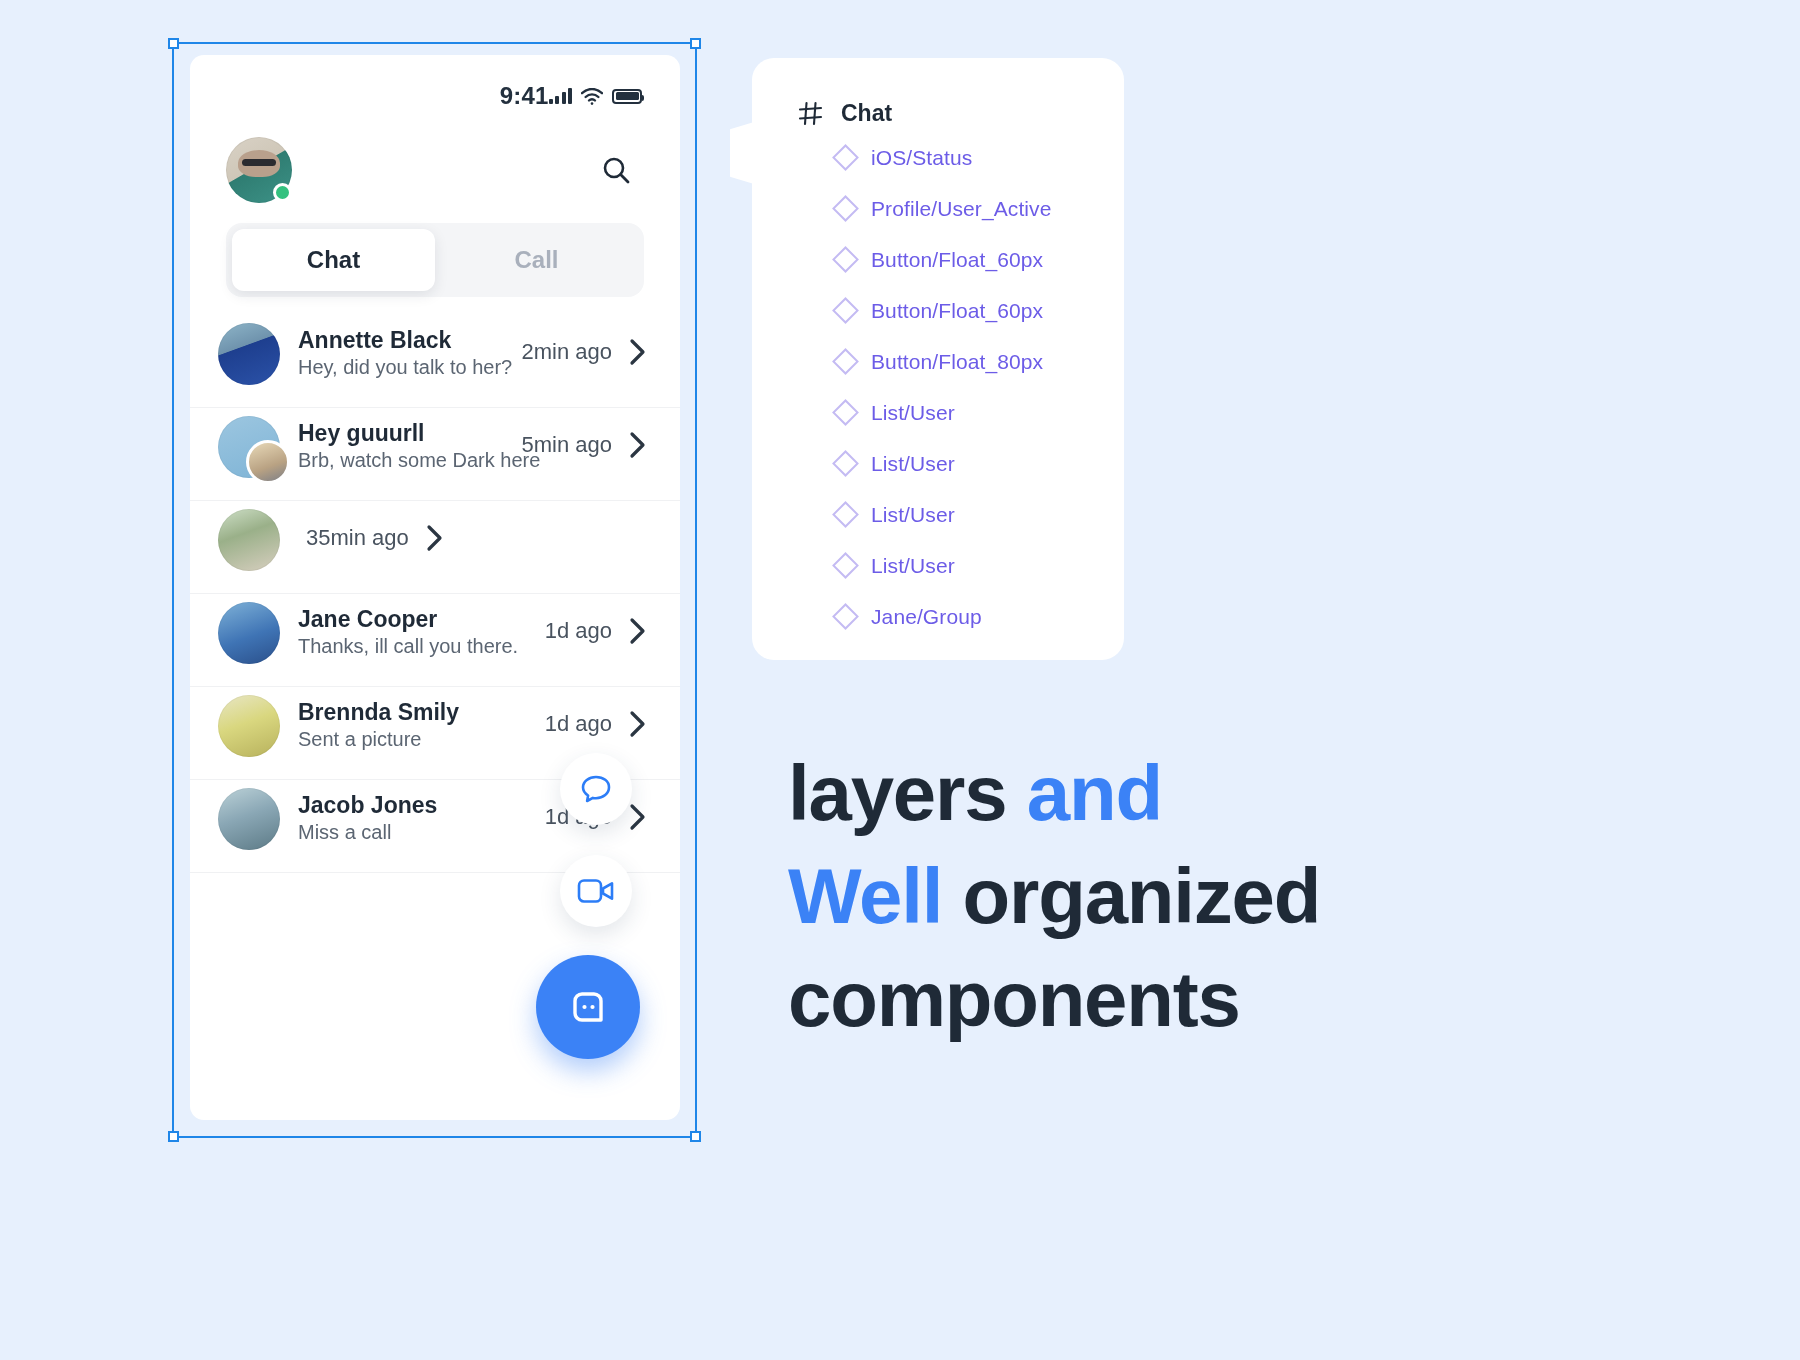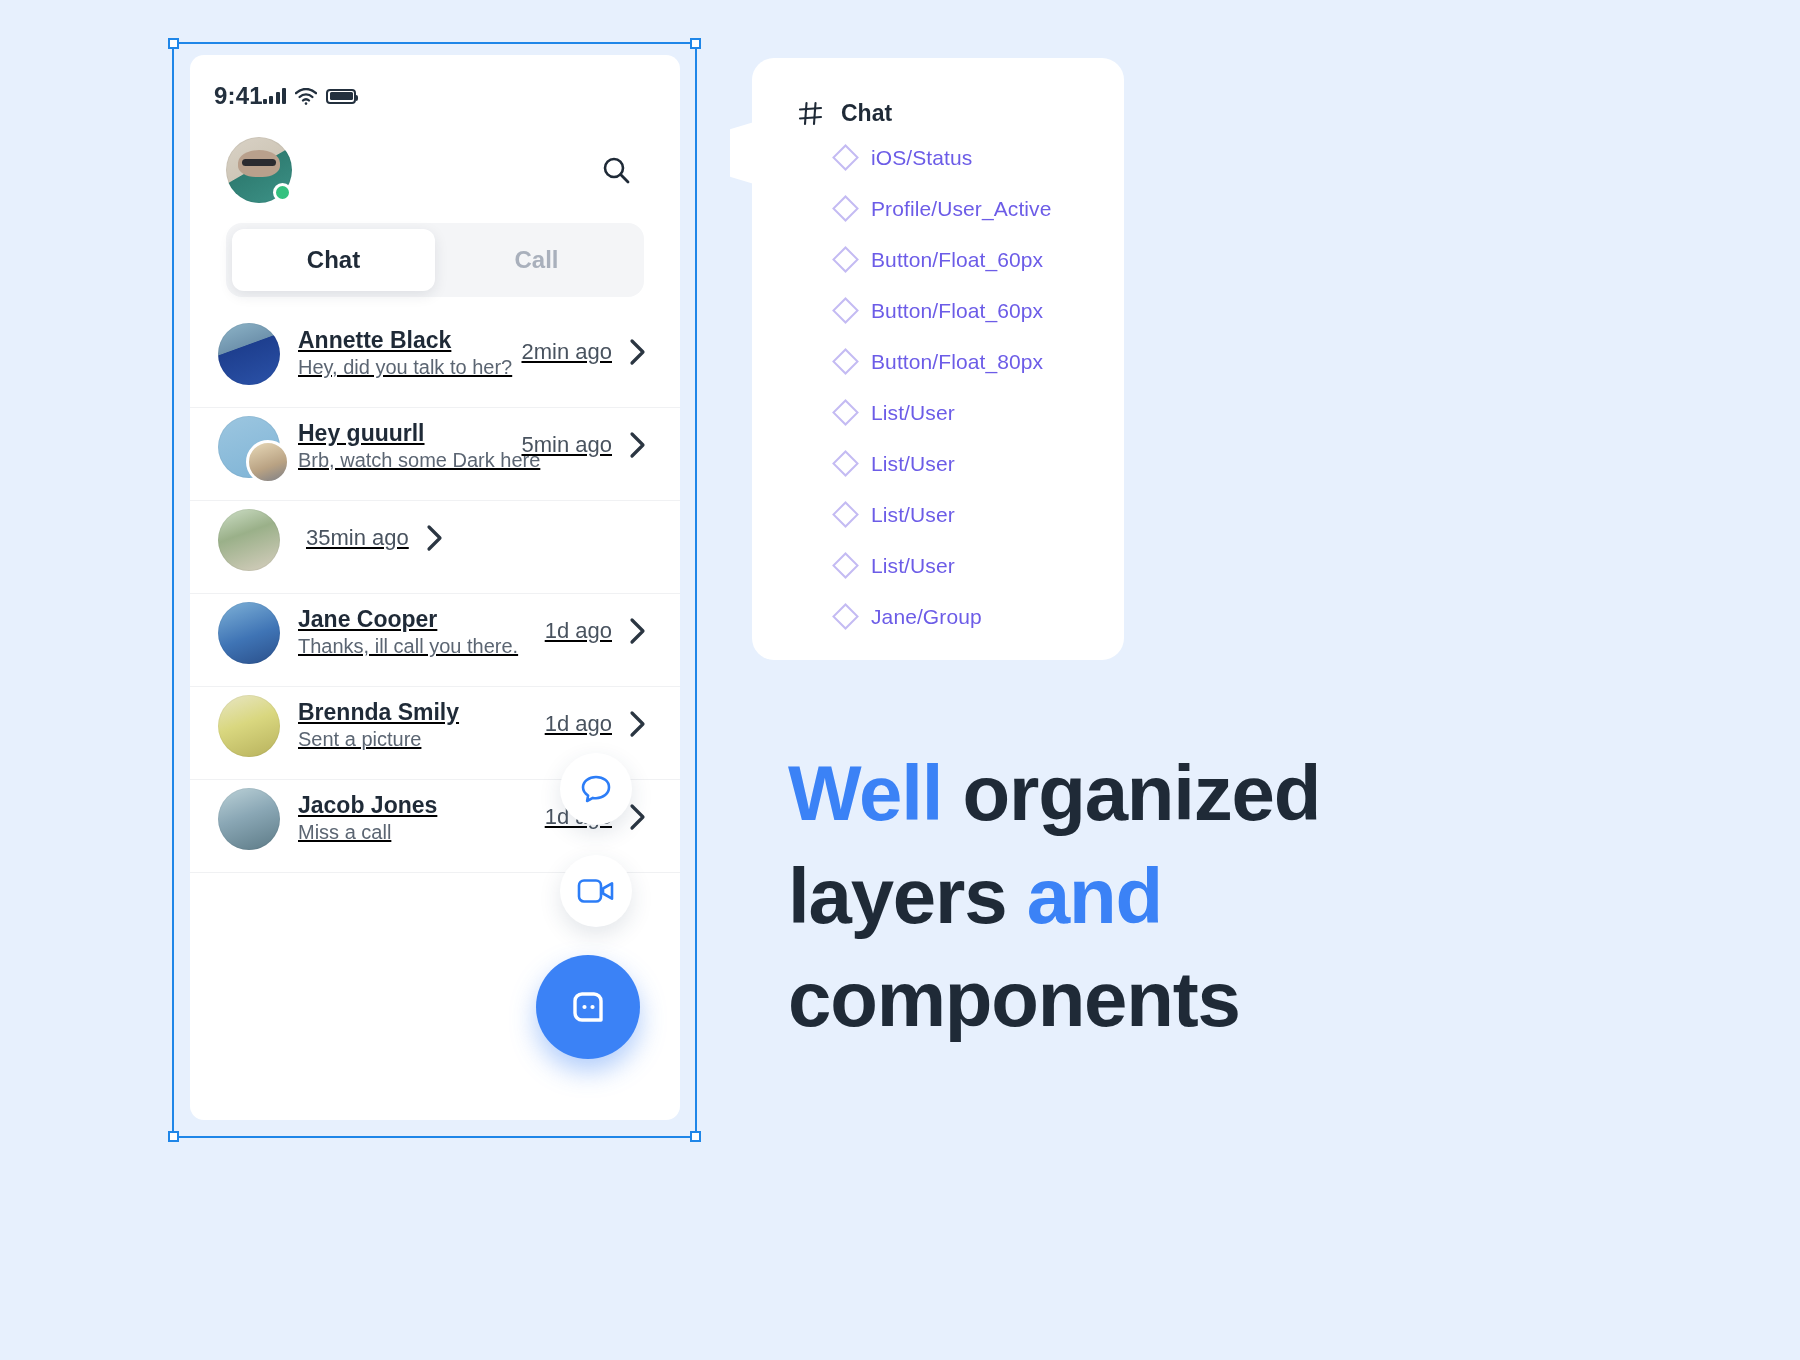--- a/index.html
+++ b/index.html
@@ -36,21 +36,21 @@
     left: 190px; top: 55px;
     width: 490px; height: 1065px;
     background: #FFFFFF;
     border-radius: 14px;
     overflow: hidden;
   }
 
   .statusbar {
     height: 64px;
     display: flex; align-items: center;
-    justify-content: flex-start;
+    justify-content: flex-end;
     padding: 18px 38px 0 24px;
   }
   .sb-time {
     font-size: 24px; font-weight: bold;
     color: #23303E; letter-spacing: .2px;
   }
   .sb-icons { display: flex; align-items: center; gap: 9px; }
 
   .bars { display: flex; align-items: flex-end; gap: 2.5px; height: 16px; }
   .bars i { display:block; width: 4px; background:#23303E; border-radius:1px; }
@@ -132,21 +132,20 @@
   }
 
   
   .chat-list { margin-top: 18px; }
   .chat-row {
     display:flex; align-items:center;
     height: 93px;
     padding: 0 32px 15px 28px;
     border-bottom: 1px solid #F0F1F3;
     cursor: pointer;
-    text-decoration: underline;
   }
   .row-av {
     width: 62px; height: 62px; border-radius: 50%;
     flex: 0 0 62px; margin-right: 18px;
     position: relative; overflow: hidden;
     box-shadow: inset 0 0 0 1px rgba(0,0,0,.04);
   }
   .row-av.dual { overflow: visible; }
   .row-av.dual .a2 {
     position:absolute; right:-10px; bottom:-6px;
@@ -446,18 +445,18 @@
       <span class="diamond"></span>
       <span class="layer-label">List/User</span>
     </div>
     <div class="layer-item">
       <span class="diamond"></span>
       <span class="layer-label">Jane/Group</span>
     </div>
   </div>
 
   <div class="headline">
+    <div><span>layers </span><span class="hl-blue">and</span></div>
     <div><span class="hl-blue">Well </span><span>organized</span></div>
-    <div><span>layers </span><span class="hl-blue">and</span></div>
     <div><span>components</span></div>
   </div>
 
 </div>
 
 </body></html>

